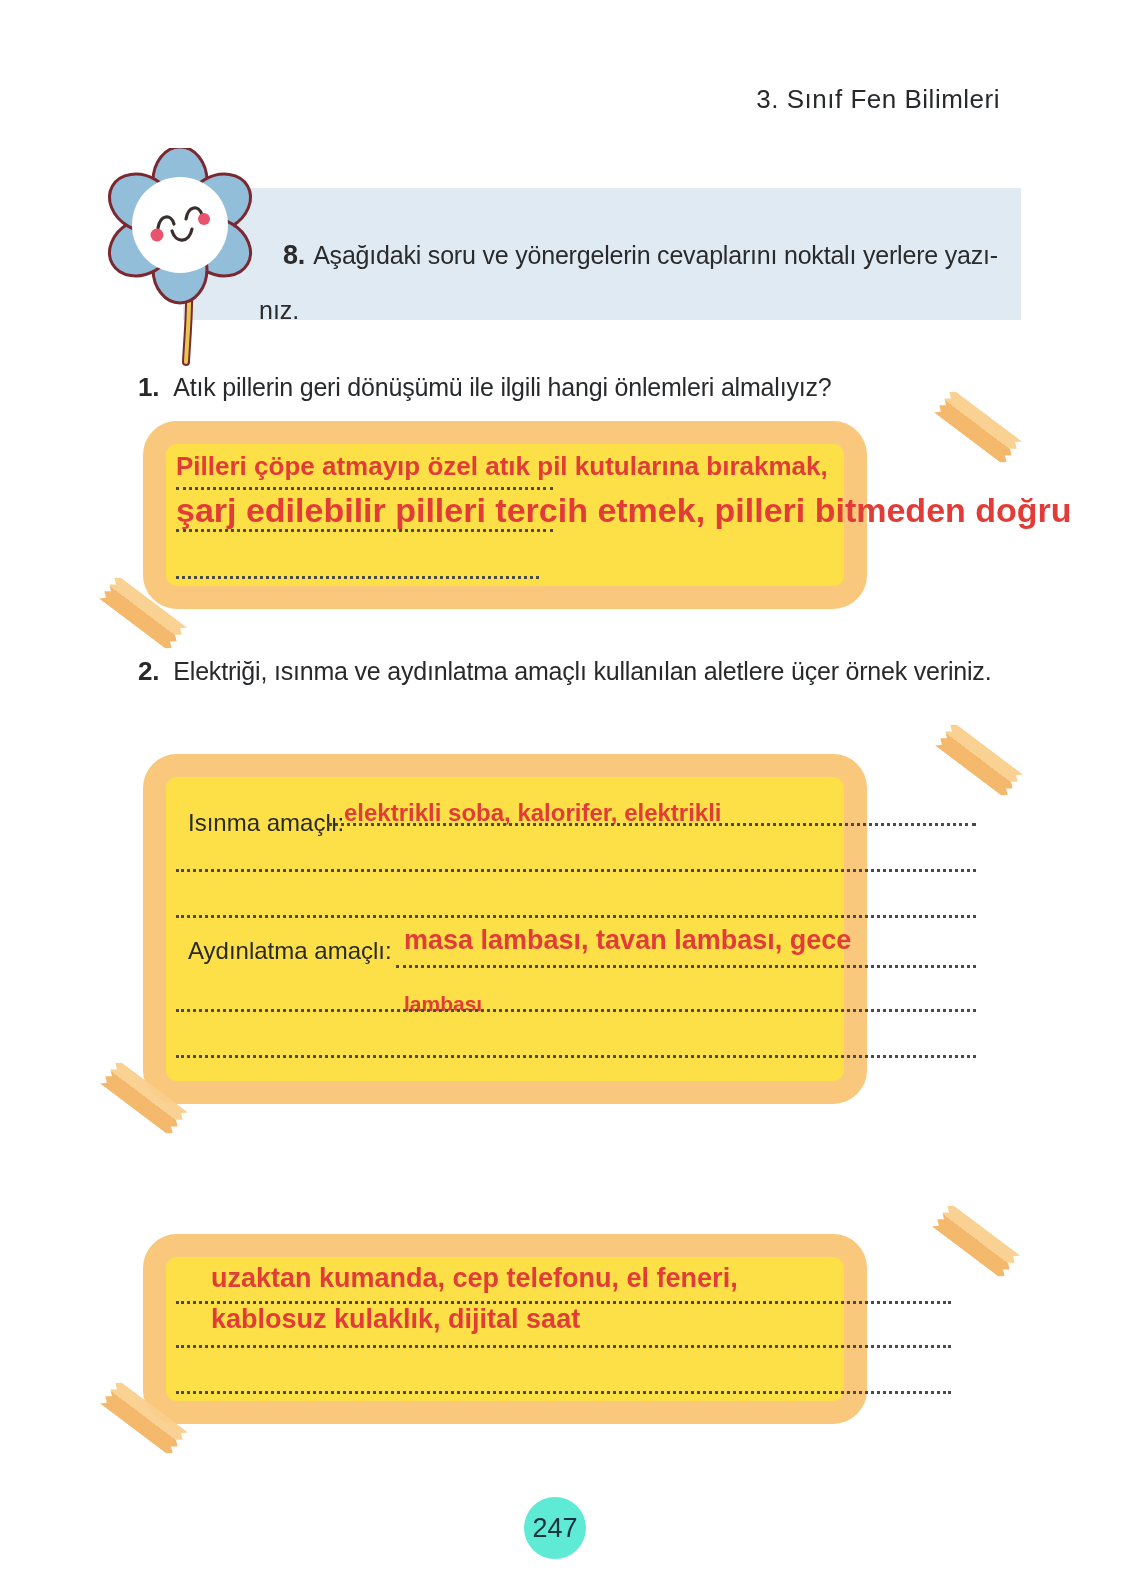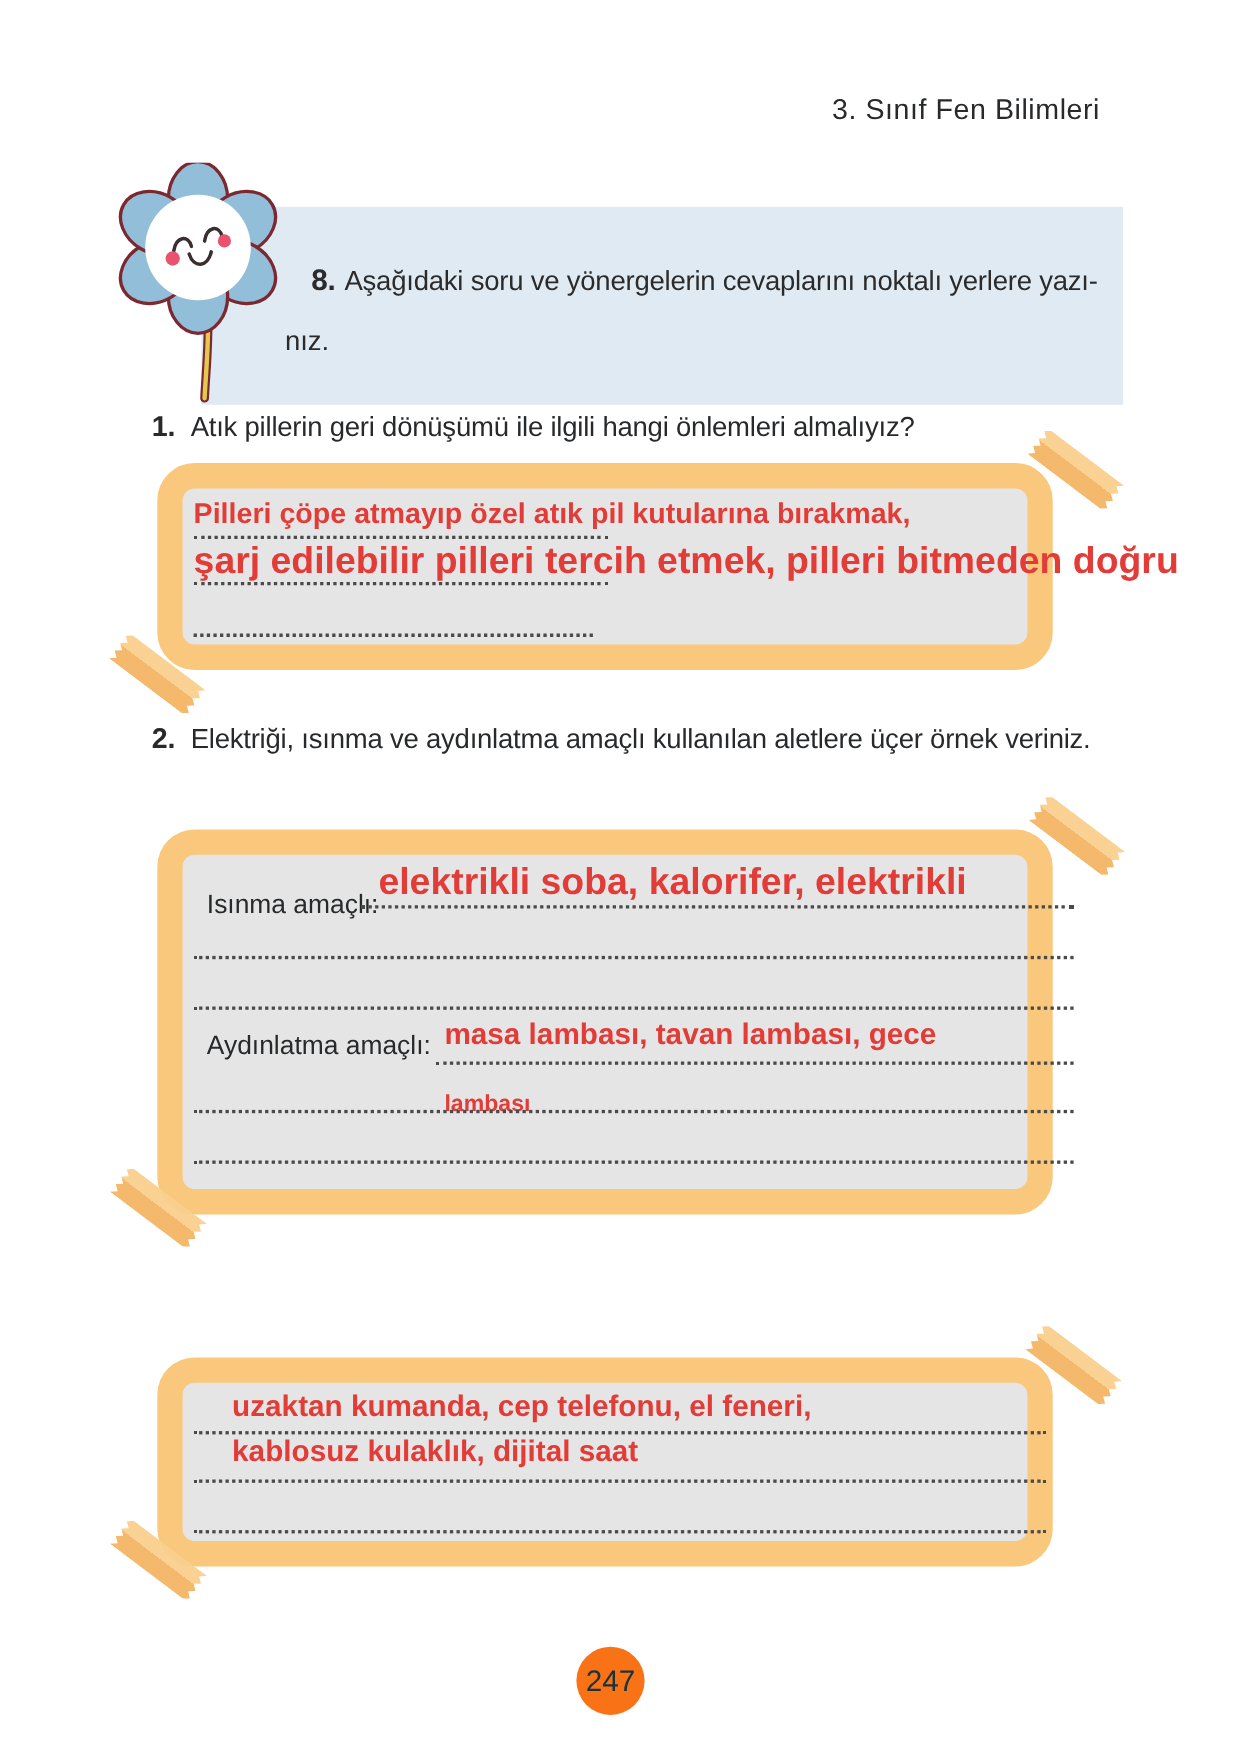--- a/index.html
+++ b/index.html
@@ -5,50 +5,50 @@
   html,body { margin:0; padding:0; background:#ffffff; }
   .page {
     position:relative; width:1133px; height:1587px; background:#ffffff;
     font-family:"Liberation Sans", sans-serif; color:#2b2b2b; overflow:hidden;
   }
   .header {
     position:absolute; top:84px; right:133px; font-size:26px; letter-spacing:.5px; color:#27292b;
   }
   
   .instr {
-    position:absolute; left:183px; top:188px; width:838px; height:180px;
+    position:absolute; left:183px; top:188px; width:838px; height:132px;
     background:#dfeaf3;
   }
   .instr-line1 { position:absolute; left:100px; top:52px; font-size:25px; letter-spacing:-.2px; white-space:nowrap; }
   .instr-line1 b { font-size:27px; margin-right:8px; }
   .instr-line2 { position:absolute; left:76px; top:108px; font-size:25px; }
   
   .q { position:absolute; left:138px; font-size:25px; letter-spacing:-.2px; white-space:nowrap; color:#27292b;}
   .qnum { font-weight:bold; font-size:26px; margin-right:14px; }
   
   .abox {
-    position:absolute; left:143px; width:814px; box-sizing:border-box;
-    border:23px solid #f9c87d; border-radius:34px; background:#e5e5e5;
+    position:absolute; left:143px; width:724px; box-sizing:border-box;
+    border:23px solid #f9c87d; border-radius:34px; background:#fde047;
   }
   .red { position:absolute; font-weight:bold; color:#e23c38; white-space:nowrap; }
   .dots { position:absolute; height:0; border-bottom:3px dotted #4a4a4a; }
   .lbl { position:absolute; font-size:24px; color:#27292b; white-space:nowrap; }
   
   .tape {
     position:absolute; width:88px; height:30px;
     background:linear-gradient(to bottom, rgba(249,207,142,.95) 0 45%, rgba(243,181,99,.95) 45% 100%);
     transform:rotate(37deg);
     clip-path:polygon(6% 0,0 14%,6% 28%,0 42%,6% 56%,0 70%,6% 84%,0 100%,
                       94% 100%,100% 86%,94% 72%,100% 58%,94% 44%,100% 30%,94% 16%,100% 0);
     box-shadow:5px 7px 6px rgba(140,130,110,.28);
   }
   
   .pagenum {
     position:absolute; left:524px; top:1497px; width:62px; height:62px; border-radius:50%;
-    background:#f97316; color:#17333e; font-size:27px; line-height:62px; text-align:center;
+    background:#5eead4; color:#17333e; font-size:27px; line-height:62px; text-align:center;
   }
   .flower { position:absolute; left:100px; top:148px; }
 </style>
 </head>
 <body>
 
 <div class="page">
 
   <div class="header">3. Sınıf Fen Bilimleri</div>
 
@@ -103,21 +103,21 @@
   </div>
   <div class="tape" style="left:934px; top:412px;"></div>
   <div class="tape" style="left:99px; top:598px;"></div>
 
   <div class="q" style="top:656px;">
     <span class="qnum">2.</span><span>Elektriği, ısınma ve aydınlatma amaçlı kullanılan aletlere üçer örnek veriniz.</span>
   </div>
 
   <div class="abox" style="top:754px; height:350px;">
     <div class="lbl" style="left:22px; top:32px;">Isınma amaçlı:</div>
-    <div class="red" style="left:178px; top:6px; font-size:34px;">elektrikli soba, kalorifer, elektrikli</div>
+    <div class="red" style="left:178px; top:22px; font-size:24px;">elektrikli soba, kalorifer, elektrikli</div>
     <i class="dots" style="left:162px; top:46px; width:648px;"></i>
     <i class="dots" style="left:10px; top:92px; width:800px;"></i>
     <i class="dots" style="left:10px; top:138px; width:800px;"></i>
     <div class="lbl" style="left:22px; top:160px;">Aydınlatma amaçlı:</div>
     <div class="red" style="left:238px; top:148px; font-size:27px;">masa lambası, tavan lambası, gece</div>
     <i class="dots" style="left:230px; top:188px; width:580px;"></i>
     <div class="red" style="left:238px; top:191px; font-size:21px;margin-top:24px;">lambası</div>
     <i class="dots" style="left:10px; top:232px; width:800px;"></i>
     <i class="dots" style="left:10px; top:278px; width:800px;"></i>
   </div>

